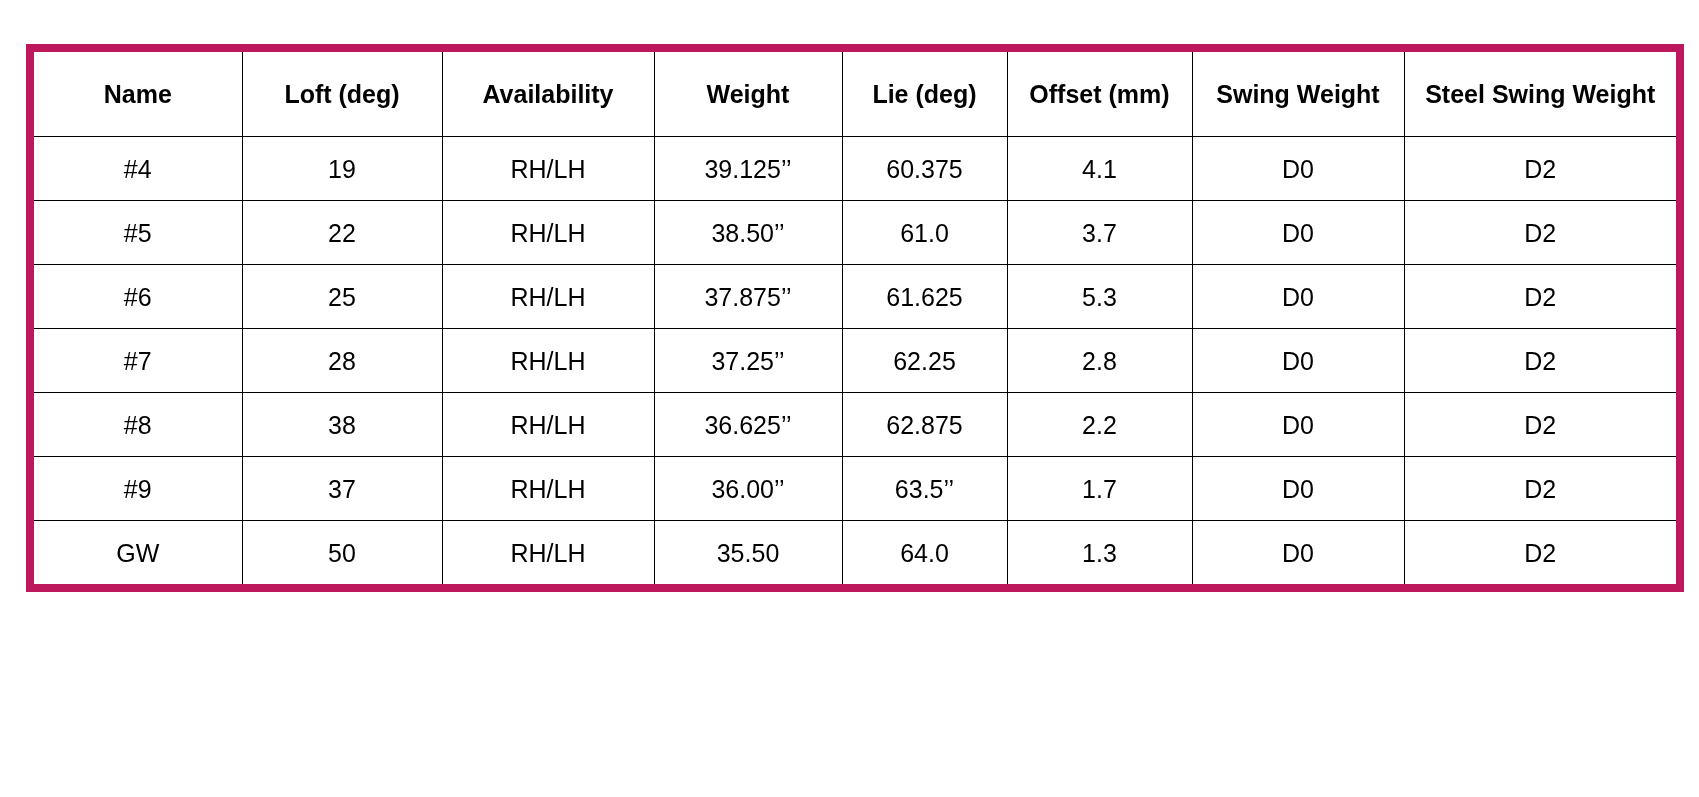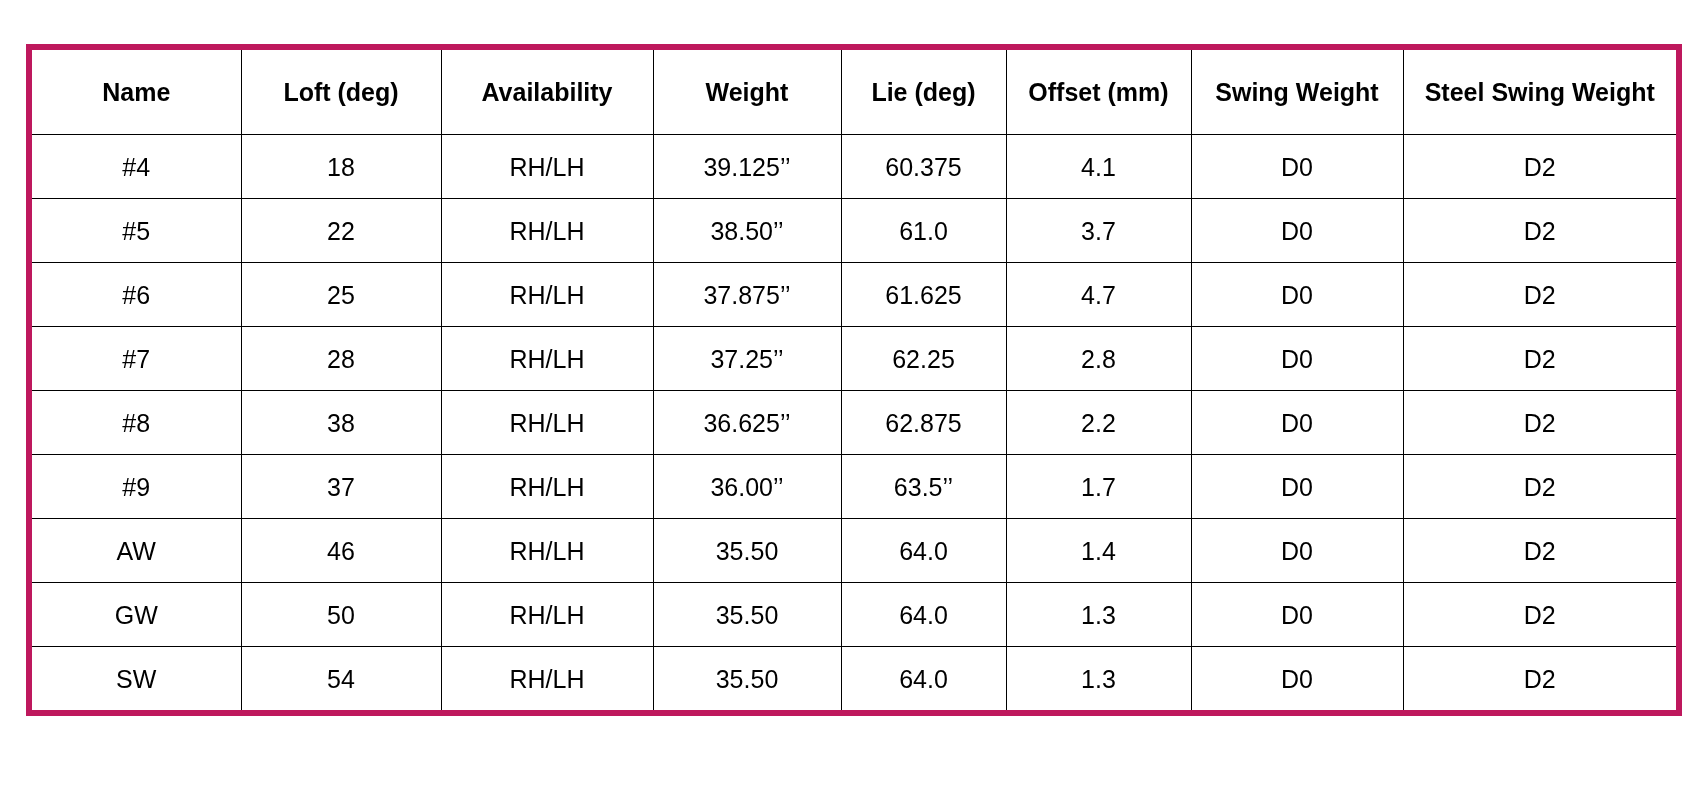--- a/index.html
+++ b/index.html
@@ -18,21 +18,21 @@
     width: 1699px;
     height: 797px;
     box-sizing: border-box;
     padding: 44px 26px 0 26px;
     background: #ffffff;
   }
   table.spec-table {
     border-collapse: collapse;
     table-layout: fixed;
     width: 1650px;
-    border: 6px solid #be185d;
+    border: 8px solid #be185d;
   }
   table.spec-table th,
   table.spec-table td {
     border: 1px solid #000000;
     text-align: center;
     vertical-align: middle;
     font-size: 25px;
     line-height: 1.2;
     padding: 0;
     color: #000000;
@@ -78,21 +78,21 @@
         <th>Weight</th>
         <th>Lie (deg)</th>
         <th>Offset (mm)</th>
         <th>Swing Weight</th>
         <th>Steel Swing Weight</th>
       </tr>
     </thead>
     <tbody>
       <tr>
         <td>#4</td>
-        <td>18</td>
+        <td>19</td>
         <td>RH/LH</td>
         <td>39.125’’</td>
         <td>60.375</td>
         <td>4.1</td>
         <td>D0</td>
         <td>D2</td>
       </tr>
       <tr>
         <td>#5</td>
         <td>22</td>
@@ -102,21 +102,21 @@
         <td>3.7</td>
         <td>D0</td>
         <td>D2</td>
       </tr>
       <tr>
         <td>#6</td>
         <td>25</td>
         <td>RH/LH</td>
         <td>37.875’’</td>
         <td>61.625</td>
-        <td>4.7</td>
+        <td>5.3</td>
         <td>D0</td>
         <td>D2</td>
       </tr>
       <tr>
         <td>#7</td>
         <td>28</td>
         <td>RH/LH</td>
         <td>37.25’’</td>
         <td>62.25</td>
         <td>2.8</td>
@@ -137,42 +137,22 @@
         <td>#9</td>
         <td>37</td>
         <td>RH/LH</td>
         <td>36.00’’</td>
         <td>63.5’’</td>
         <td>1.7</td>
         <td>D0</td>
         <td>D2</td>
       </tr>
       <tr>
-        <td>AW</td>
-        <td>46</td>
-        <td>RH/LH</td>
-        <td>35.50</td>
-        <td>64.0</td>
-        <td>1.4</td>
-        <td>D0</td>
-        <td>D2</td>
-      </tr>
-      <tr>
         <td>GW</td>
         <td>50</td>
-        <td>RH/LH</td>
-        <td>35.50</td>
-        <td>64.0</td>
-        <td>1.3</td>
-        <td>D0</td>
-        <td>D2</td>
-      </tr>
-      <tr>
-        <td>SW</td>
-        <td>54</td>
         <td>RH/LH</td>
         <td>35.50</td>
         <td>64.0</td>
         <td>1.3</td>
         <td>D0</td>
         <td>D2</td>
       </tr>
     </tbody>
   </table>
 </div>

